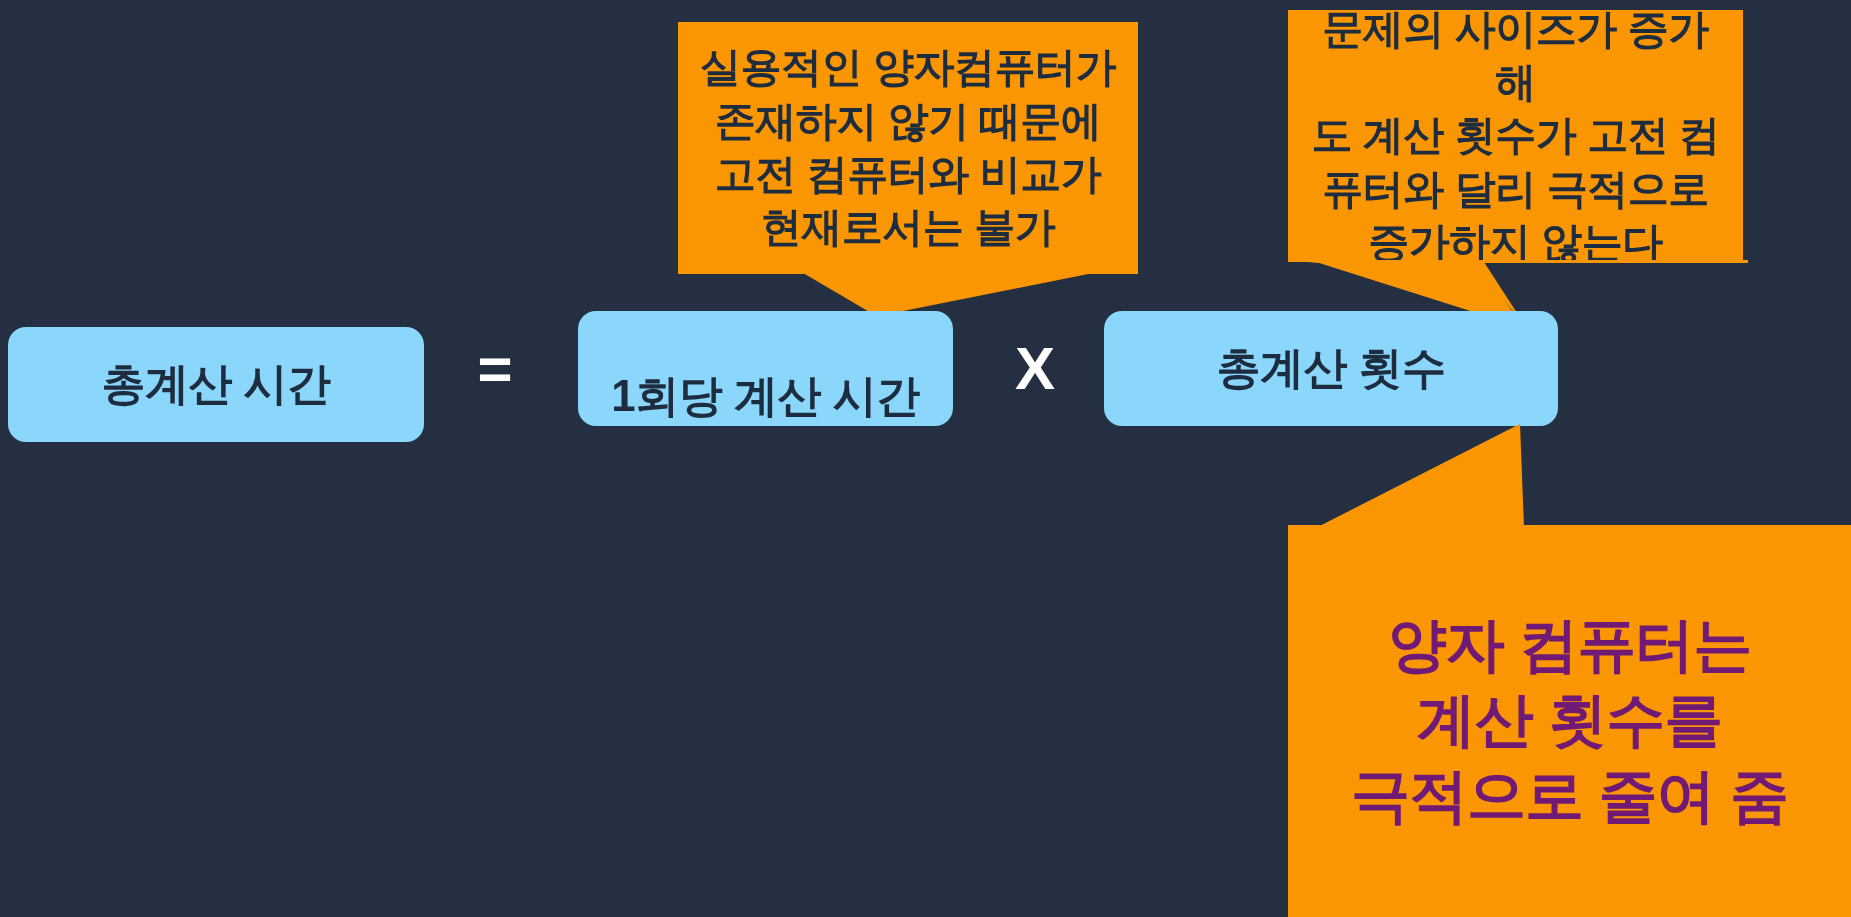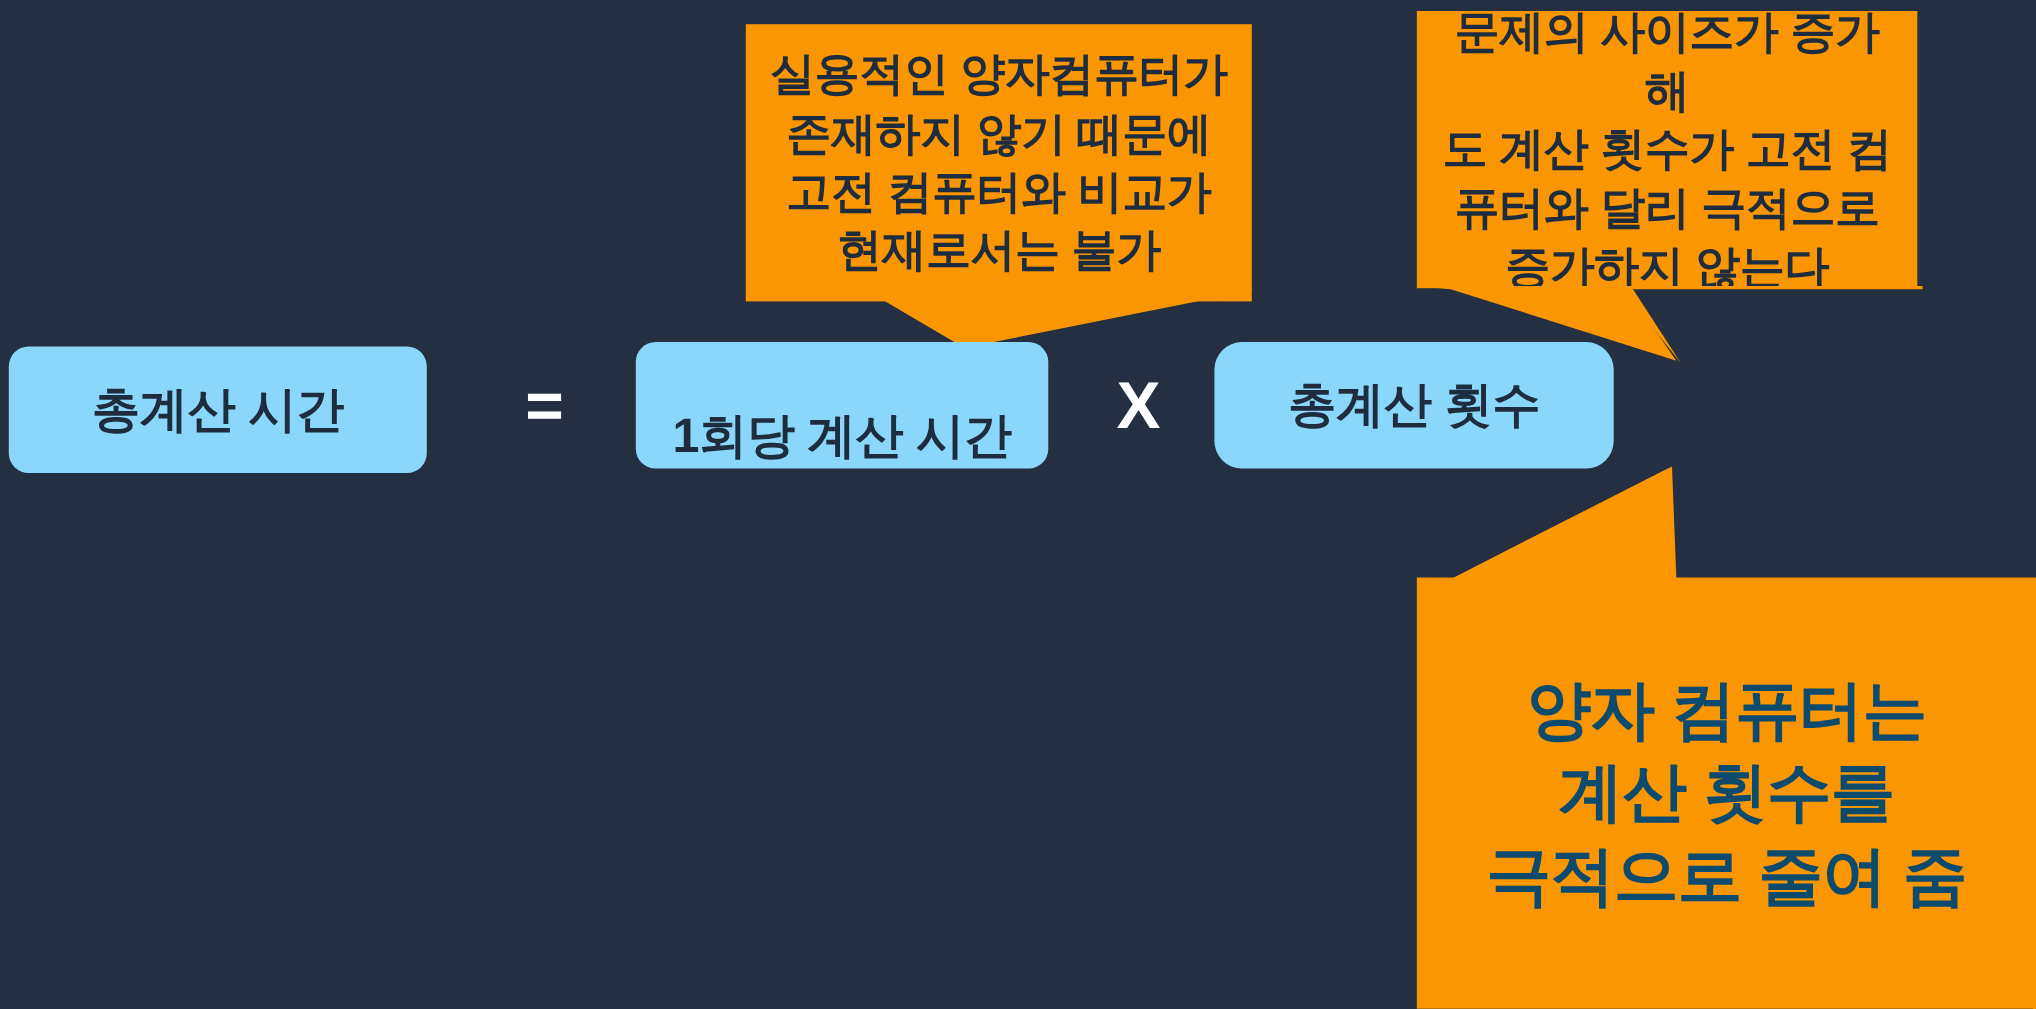--- a/index.html
+++ b/index.html
@@ -63,21 +63,21 @@
 
   
   #callout-bottom {
     left: 1288px;
     top: 525px;
     width: 563px;
     height: 392px;
     padding: 0 10px;
   }
   #callout-bottom .callout-text {
-    color: #0c4a6e;
+    color: #701a75;
     font-size: 59px;
     line-height: 1.28;
     font-weight: bold;
     letter-spacing: -1px;
   }
 
   
   .tail-svg {
     position: absolute;
     pointer-events: none;
@@ -102,23 +102,23 @@
     box-sizing: border-box;
   }
   .term-label {
     color: #1d2c3f;
     font-weight: bold;
     font-size: 44px;
     letter-spacing: -0.5px;
     white-space: nowrap;
   }
 
-  #term-total-time  { left: 8px;    top: 4px; width: 380px; height: 115px; }
+  #term-total-time  { left: 8px;    top: 16px; width: 416px; height: 115px; }
   #term-per-run     { left: 578px;  top: 0px; width: 375px; height: 115px; align-items: flex-end; }
-  #term-total-count { left: 1104px; top: 0px; width: 363px; height: 115px; border-radius: 25px; }
+  #term-total-count { left: 1104px; top: 0px; width: 454px; height: 115px; }
 
   .operator {
     position: absolute;
     color: #ffffff;
     font-weight: bold;
     font-size: 60px;
     display: flex;
     align-items: center;
     justify-content: center;
     line-height: 1;

